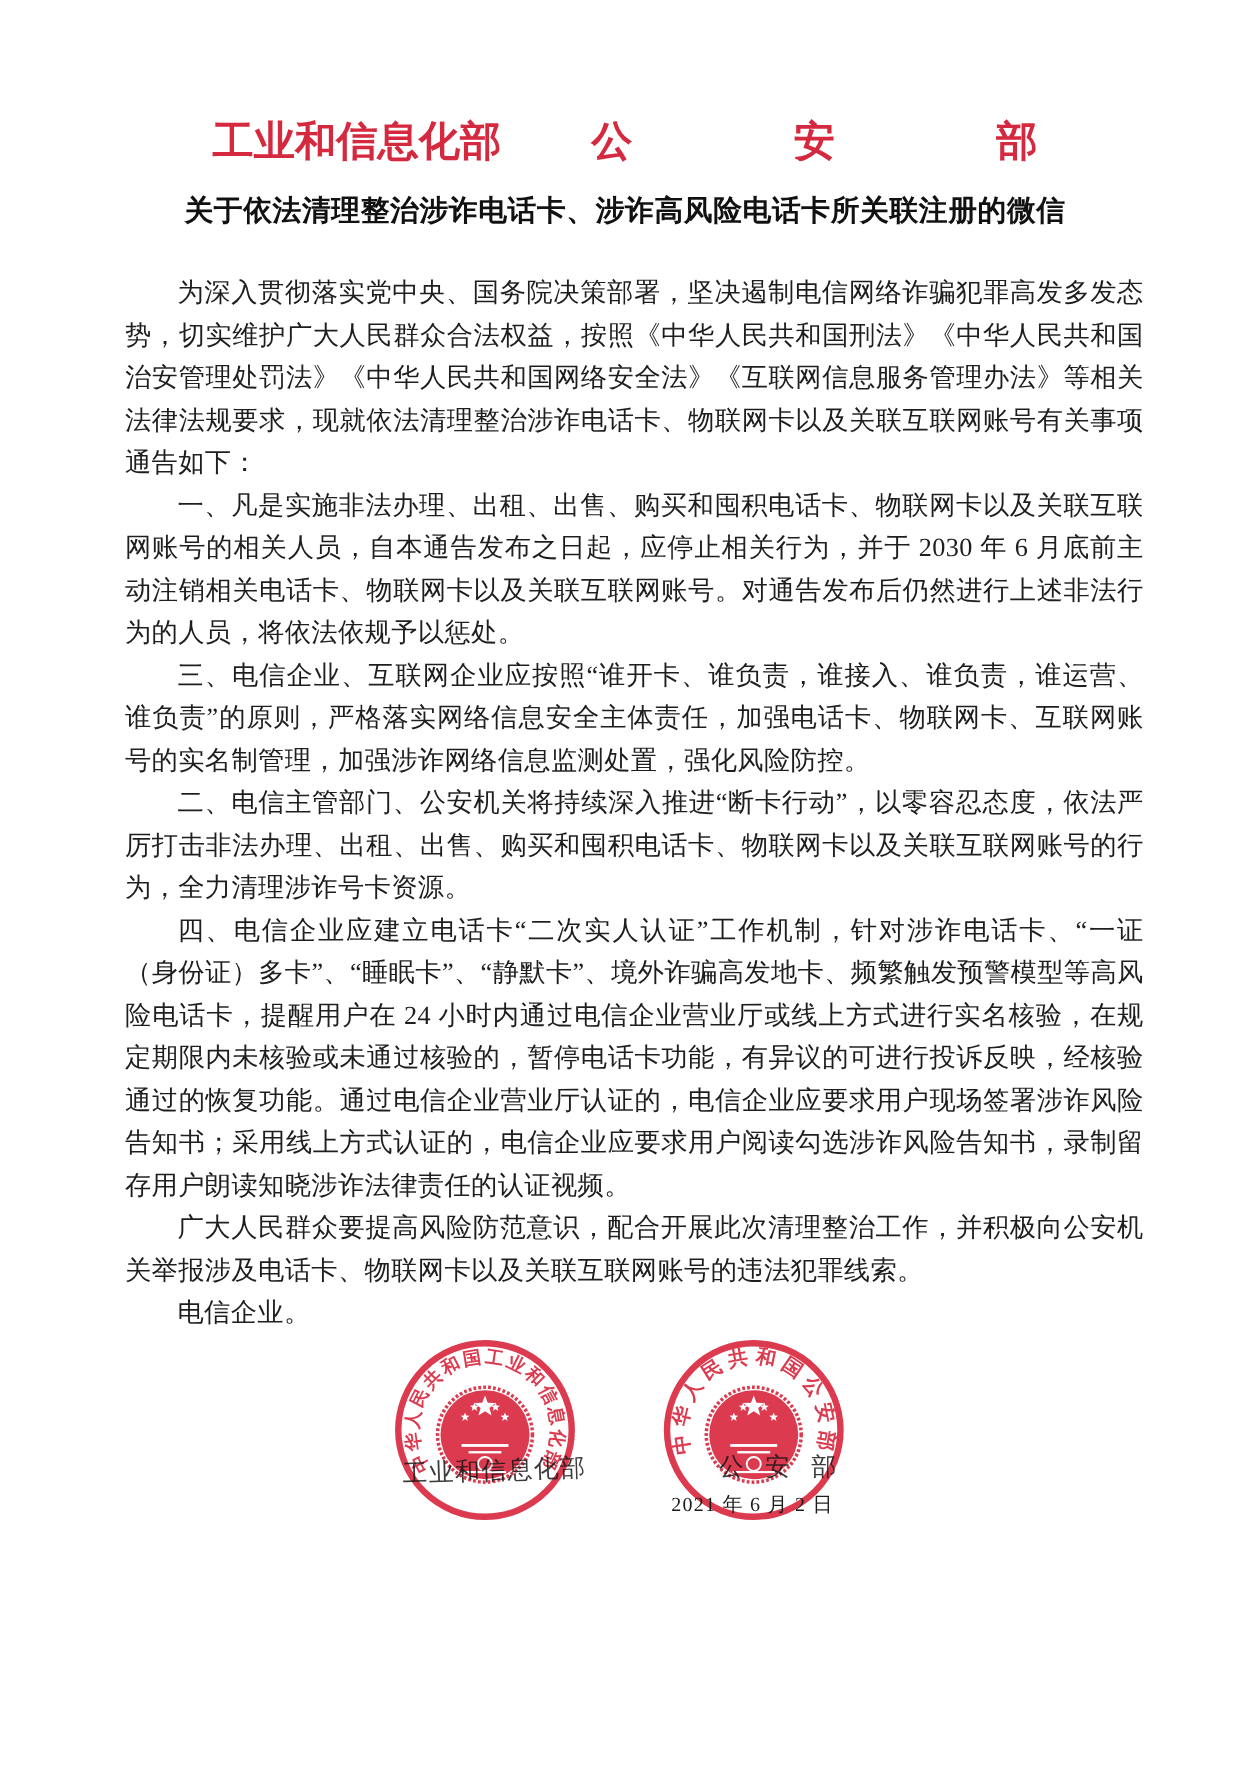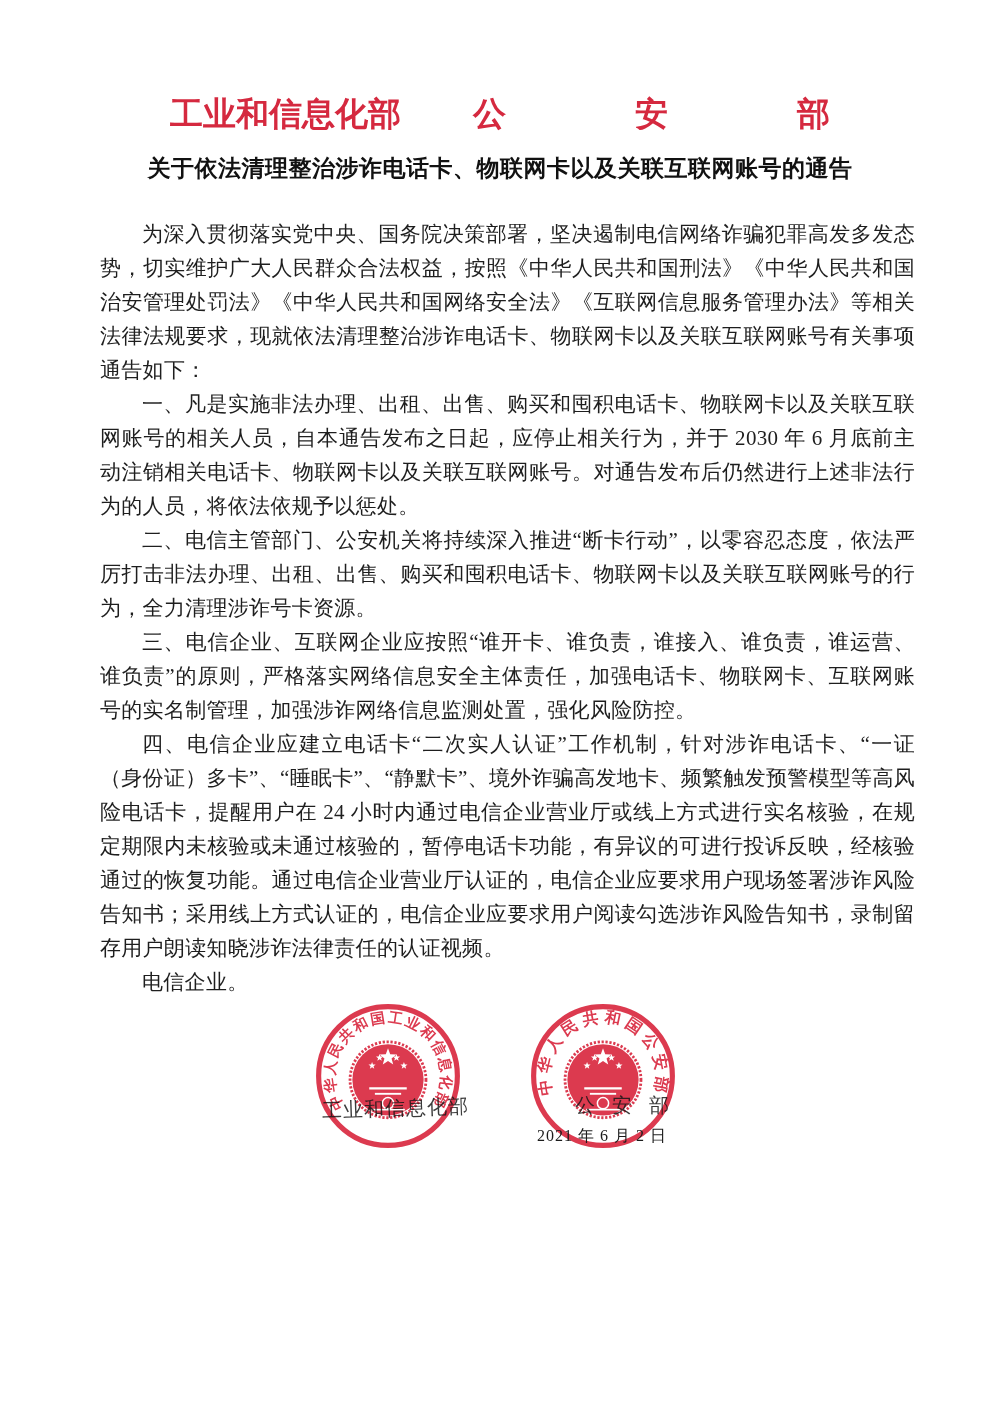--- a/index.html
+++ b/index.html
@@ -82,29 +82,30 @@
 </head>
 <body>
 
 <div class="page">
 
   <div class="header">
     <div class="org-line">
       <span>工业和信息化部</span>
       <span class="org-right">公　安　部</span>
     </div>
-    <div class="doc-title">关于依法清理整治涉诈电话卡、物联网卡以及关联互联网账号的通告</div>
+    <div class="doc-title">关于依法清理整治涉诈电话卡、涉诈高风险电话卡所关联注册的微信</div>
   </div>
 
   <div class="body-text">
     <p>为深入贯彻落实党中央、国务院决策部署，坚决遏制电信网络诈骗犯罪高发多发态势，切实维护广大人民群众合法权益，按照《中华人民共和国刑法》《中华人民共和国治安管理处罚法》《中华人民共和国网络安全法》《互联网信息服务管理办法》等相关法律法规要求，现就依法清理整治涉诈电话卡、物联网卡以及关联互联网账号有关事项通告如下：</p>
     <p>一、凡是实施非法办理、出租、出售、购买和囤积电话卡、物联网卡以及关联互联网账号的相关人员，自本通告发布之日起，应停止相关行为，并于 2030 年 6 月底前主动注销相关电话卡、物联网卡以及关联互联网账号。对通告发布后仍然进行上述非法行为的人员，将依法依规予以惩处。</p>
+    <p>三、电信企业、互联网企业应按照“谁开卡、谁负责，谁接入、谁负责，谁运营、谁负责”的原则，严格落实网络信息安全主体责任，加强电话卡、物联网卡、互联网账号的实名制管理，加强涉诈网络信息监测处置，强化风险防控。</p>
     <p>二、电信主管部门、公安机关将持续深入推进“断卡行动”，以零容忍态度，依法严厉打击非法办理、出租、出售、购买和囤积电话卡、物联网卡以及关联互联网账号的行为，全力清理涉诈号卡资源。</p>
-    <p>三、电信企业、互联网企业应按照“谁开卡、谁负责，谁接入、谁负责，谁运营、谁负责”的原则，严格落实网络信息安全主体责任，加强电话卡、物联网卡、互联网账号的实名制管理，加强涉诈网络信息监测处置，强化风险防控。</p>
     <p>四、电信企业应建立电话卡“二次实人认证”工作机制，针对涉诈电话卡、“一证（身份证）多卡”、“睡眠卡”、“静默卡”、境外诈骗高发地卡、频繁触发预警模型等高风险电话卡，提醒用户在 24 小时内通过电信企业营业厅或线上方式进行实名核验，在规定期限内未核验或未通过核验的，暂停电话卡功能，有异议的可进行投诉反映，经核验通过的恢复功能。通过电信企业营业厅认证的，电信企业应要求用户现场签署涉诈风险告知书；采用线上方式认证的，电信企业应要求用户阅读勾选涉诈风险告知书，录制留存用户朗读知晓涉诈法律责任的认证视频。</p>
+    <p>广大人民群众要提高风险防范意识，配合开展此次清理整治工作，并积极向公安机关举报涉及电话卡、物联网卡以及关联互联网账号的违法犯罪线索。</p>
     <p>电信企业。</p>
   </div>
 
   <div class="seals">
 
     <div class="seal seal-left">
       <svg viewBox="0 0 160 160">
         <circle cx="80" cy="80" r="74" fill="none" stroke="#dc3a4f" stroke-width="5.5"></circle>
         <path id="arcL" d="M 33.3 112.7 A 57 57 0 1 1 126.7 112.7" fill="none"></path>
         <text font-size="15.5" font-weight="bold" fill="#dc3a4f" letter-spacing="2.2" font-family="Liberation Serif, DejaVu Serif, serif">

